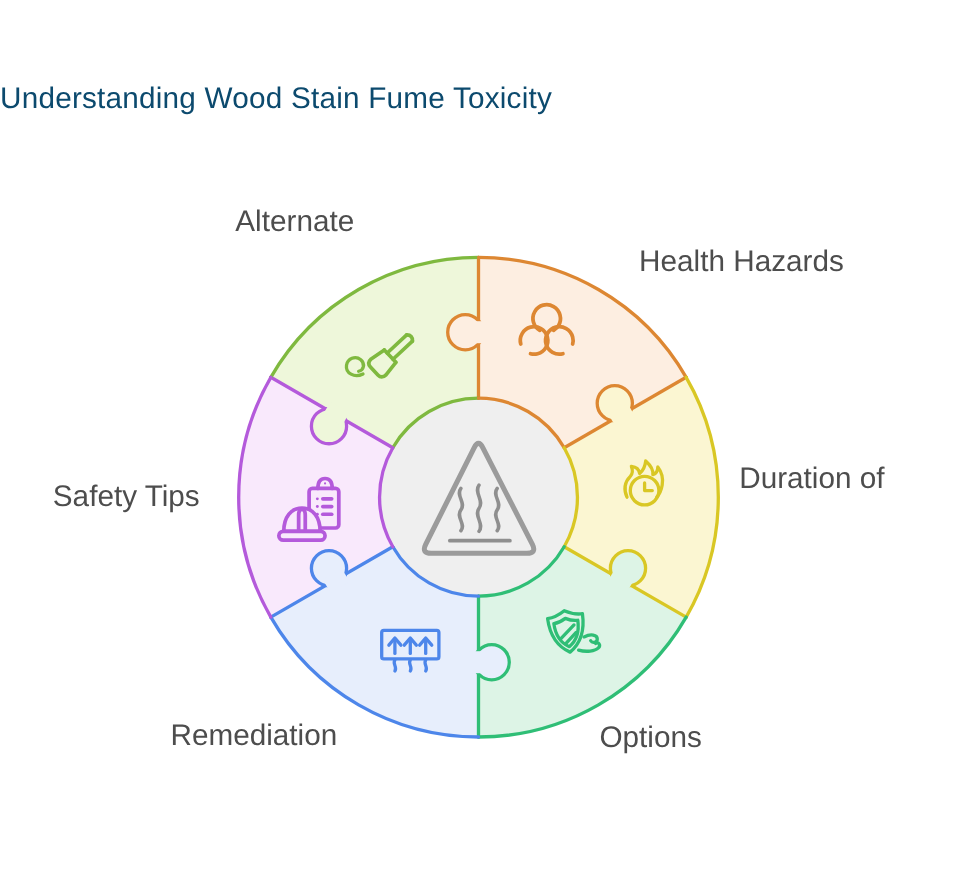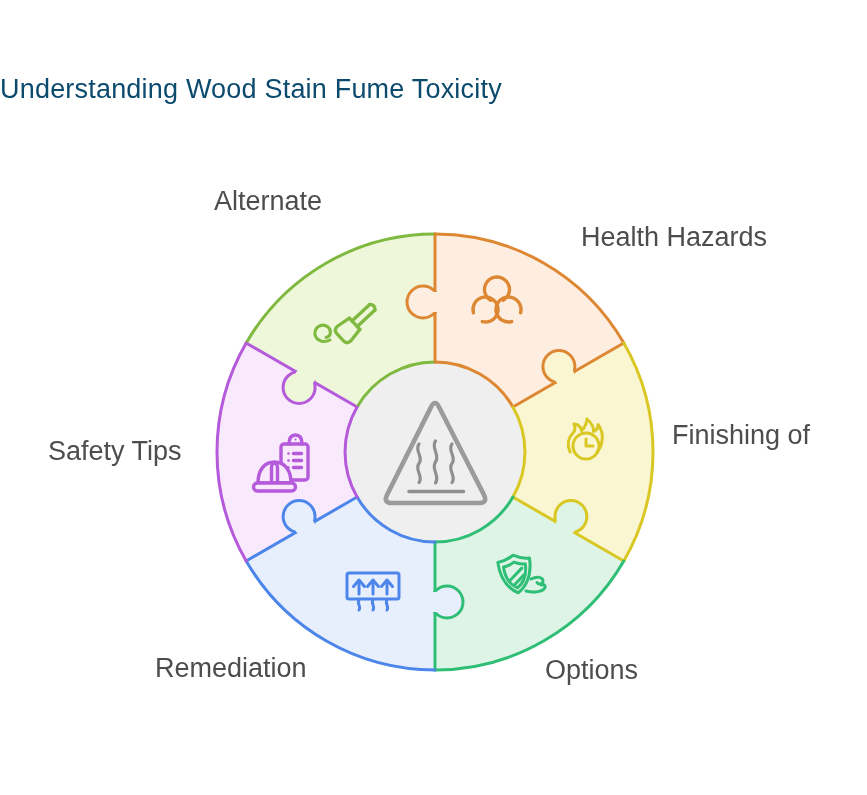--- a/index.html
+++ b/index.html
@@ -167,21 +167,21 @@
 
 <div class="lbl right" style="right:545px;top:183px;">
   <div>Alternate</div>
 </div>
 
 <div class="lbl" style="left:545px;top:219px;margin-left:36px;">
   <div>Health Hazards</div>
 </div>
 
 <div class="lbl" style="left:672px;top:417px;">
-  <div>Finishing of</div>
+  <div>Duration of</div>
 </div>
 
 <div class="lbl" style="left:545px;top:652px;">
   <div>Options</div>
 </div>
 
 <div class="lbl" style="left:48px;top:433px;">
   <div>Safety Tips</div>
 </div>
 

